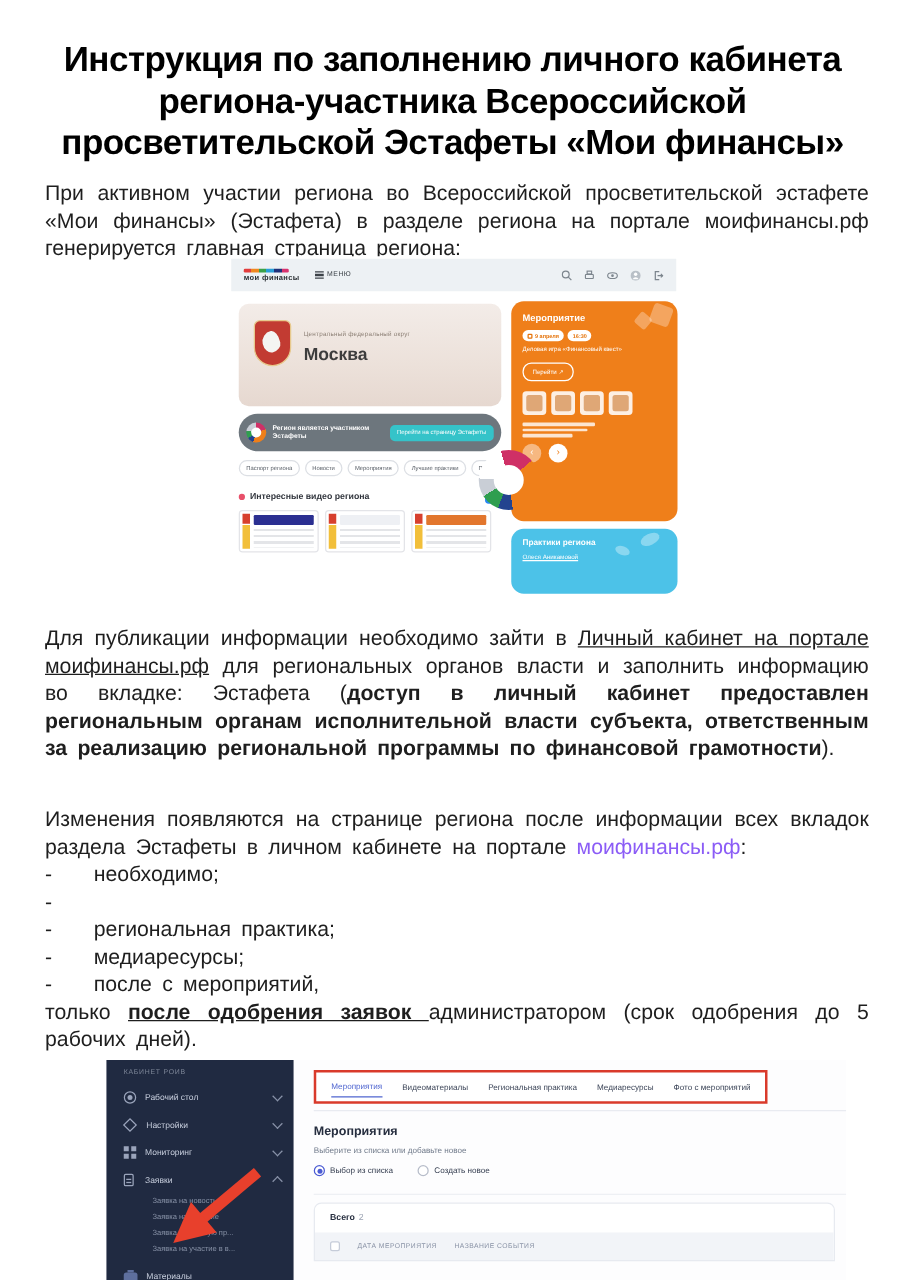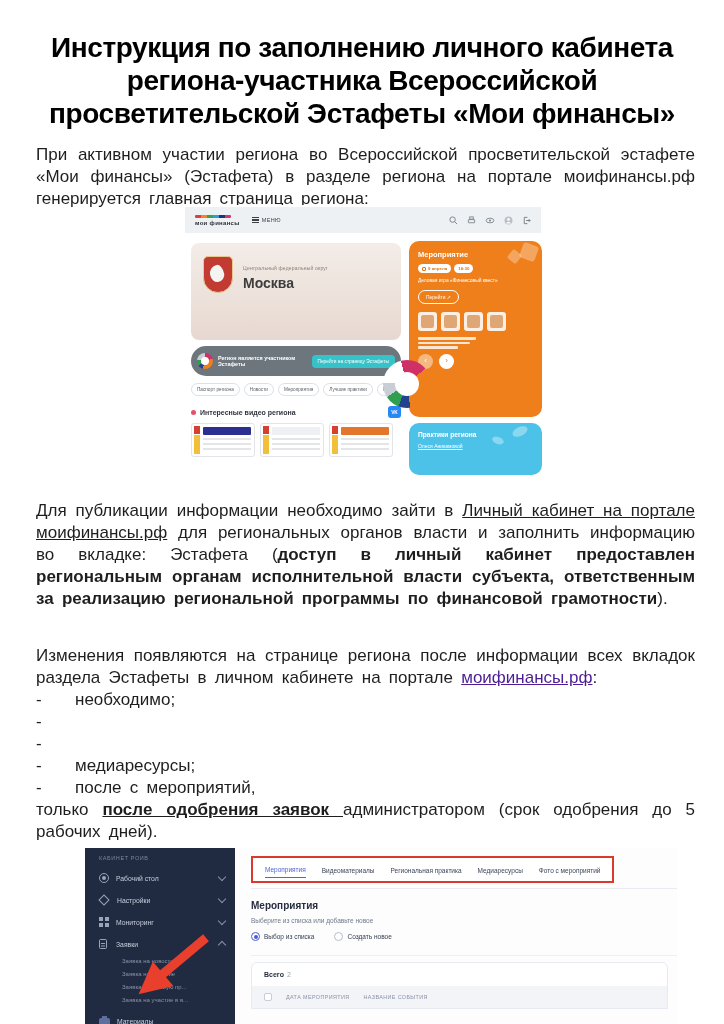--- a/index.html
+++ b/index.html
@@ -9,21 +9,21 @@
   
   .title{position:absolute;left:10px;top:12px;width:704px;text-align:center;
          font-size:28px;line-height:33px;font-weight:700;color:#000;letter-spacing:-0.4px;}
   .para{position:absolute;left:36px;width:659px;font-size:17px;line-height:22px;
         text-align:justify;word-spacing:3.5px;color:#1e1e1e;}
   .p1{top:127px;}
   .p2{top:483px;}
   .p3{top:645px;}
   .seg-b{font-weight:700;}
   .seg-u{text-decoration:underline;}
-  .seg-link{color:#4c1d95;text-decoration:underline;}
+  .seg-link{color:#8b5cf6;}
   .bullets{margin:0;padding:0;list-style:none;}
   .bullets li{display:flex;}
   .bullets .dash{flex:0 0 39px;}
   .closing{margin-top:0;}
 
   
   .shot1{position:absolute;left:185px;top:205px;width:356px;height:250px;background:#fff;}
   .s1-header{position:absolute;left:0;top:2px;right:0;height:26px;background:#edf1f4;
              display:flex;align-items:center;padding:0 10px;box-sizing:border-box;gap:12px;}
   .brand{display:flex;flex-direction:column;}
@@ -32,21 +32,21 @@
   .brand-name{font-size:6px;font-weight:700;color:#2a2f33;letter-spacing:.3px;}
   .menu-btn{display:flex;align-items:center;gap:3px;}
   .burger{display:flex;flex-direction:column;gap:1.5px;}
   .burger i{display:block;width:7px;height:1.3px;background:#3c4248;}
   .menu-lab{font-size:5.5px;color:#3c4248;letter-spacing:.4px;}
   .hdr-icons{margin-left:auto;display:flex;gap:9px;align-items:center;}
   .hdr-icons svg{display:block;}
 
   .s1-body{position:absolute;left:6px;top:36px;right:5px;bottom:0;}
   .col-l{position:absolute;left:0;top:2px;width:210px;}
-  .hero{height:97px;border-radius:8px;position:relative;overflow:hidden;
+  .hero{height:82px;border-radius:8px;position:relative;overflow:hidden;
         background:linear-gradient(180deg,#f3ece8 0%,#ece1da 60%,#e6d8d0 100%);}
   .shield{position:absolute;left:12px;top:13px;width:30px;height:37px;background:#c23b32;
           border:1.5px solid #e7c98d;border-radius:5px 5px 15px 15px;box-sizing:border-box;}
   .shield::after{content:"";position:absolute;left:6px;top:8px;width:14px;height:17px;background:#f4f4f2;
           border-radius:60% 40% 55% 45%/50% 60% 40% 50%;transform:rotate(-12deg);}
   .hero-texts{position:absolute;left:52px;top:22px;}
   .district{font-size:5px;color:#8d8076;letter-spacing:.2px;}
   .region{margin-top:4px;font-size:14px;font-weight:700;color:#3d3d3d;}
   .banner{margin-top:6px;height:30px;border-radius:15px;background:#6d767d;display:flex;
           align-items:center;padding:0 6px;box-sizing:border-box;gap:5px;}
@@ -308,20 +308,21 @@
     <ul class="bullets">
       <li>
           <span class="dash">-</span>
           <span>необходимо;</span>
         </li>
       <li>
           <span class="dash">-</span>
         </li>
       <li>
           <span class="dash">-</span>
+          <span>региональная практика;</span>
         </li>
       <li>
           <span class="dash">-</span>
           <span>медиаресурсы;</span>
         </li>
       <li>
           <span class="dash">-</span>
           <span>после с мероприятий,</span>
         </li>
     </ul>

